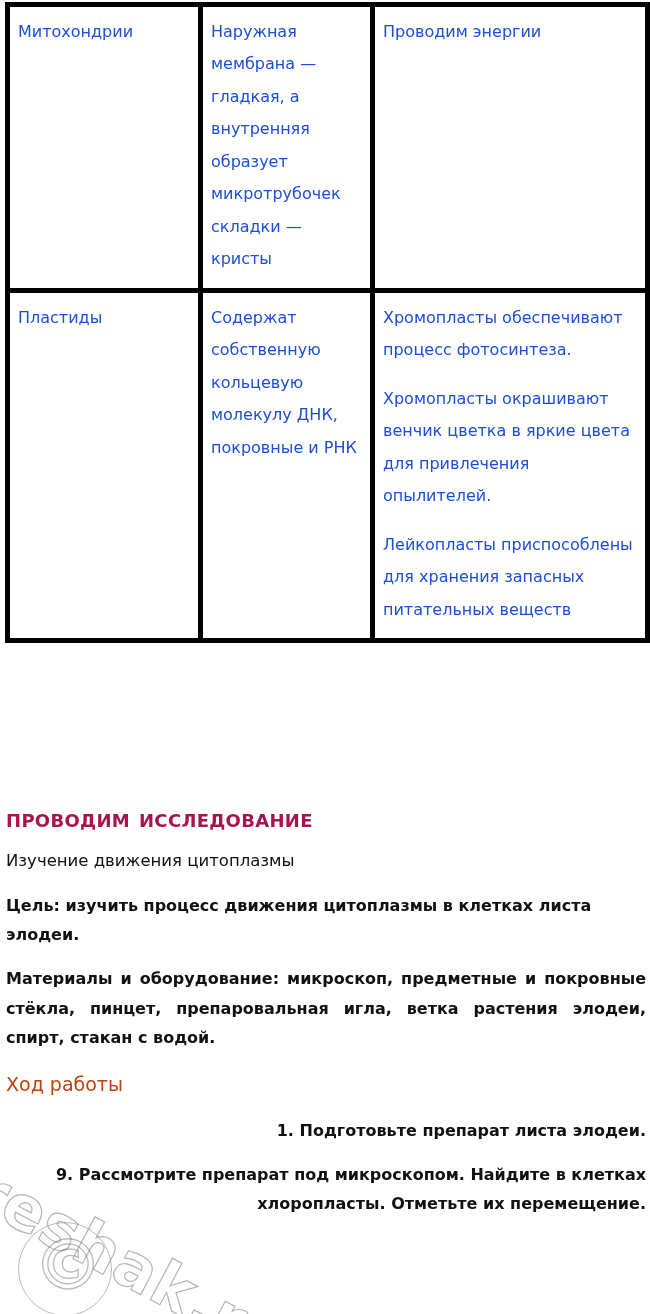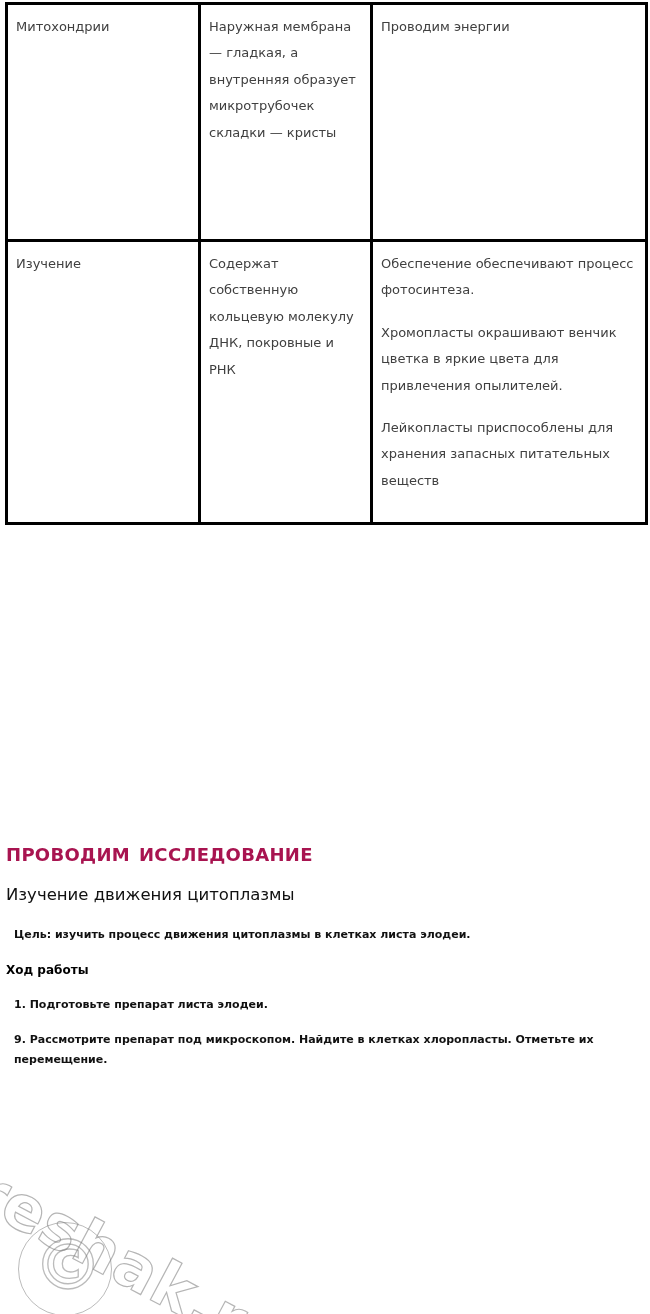--- a/index.html
+++ b/index.html
@@ -65,45 +65,45 @@
   .organelle-table {
     position: absolute;
     left: 5px;
     top: 2px;
     width: 640px;
     border-collapse: collapse;
     table-layout: fixed;
     z-index: 1;
   }
   .organelle-table td {
-    border: 3px solid #000000;
+    border: 5px solid #000000;
     vertical-align: top;
     padding: 9px 8px 12px 8px;
     font-family: "DejaVu Sans", sans-serif;
-    font-size: 13px;
+    font-size: 16px;
     line-height: 2.03;
-    color: #404040;
+    color: #1d4ed8;
     font-weight: 400;
   }
   .col-name   { width: 193px; }
   .col-struct { width: 172px; }
   .col-func   { width: 275px; }
 
   .cell-block { display: block; }
   .cell-block + .cell-block { margin-top: 16px; }
 
   .r1 td { height: 213px; }
   .r2 td { height: 259px; }
   .r3 td { height: 313px; }
 
   
   .research {
     position: absolute;
     left: 6px;
-    top: 840px;
+    top: 806px;
     width: 640px;
     z-index: 2;
   }
   .research-title {
     font-family: "DejaVu Sans", sans-serif;
     font-size: 25px;
     font-weight: 700;
     color: #a81450;
     letter-spacing: 0.3px;
     margin: 0 0 20px 0;
@@ -117,37 +117,37 @@
   .research-subtitle {
     font-family: "DejaVu Sans", sans-serif;
     font-size: 16.5px;
     font-weight: 400;
     color: #111111;
     margin: 0 0 20px 0;
     line-height: 1.2;
   }
   .para {
     font-family: "DejaVu Sans", sans-serif;
-    font-size: 11px;
+    font-size: 16px;
     font-weight: 700;
     color: #111111;
     line-height: 1.85;
-    margin: 0 0 14px 8px;
+    margin: 0 0 14px 0;
     text-align: justify;
   }
   .para.no-justify { text-align: left; }
   .heading-run {
     font-family: "DejaVu Sans", sans-serif;
-    font-size: 12px;
-    font-weight: 700;
-    color: #000000;
+    font-size: 19px;
+    font-weight: 400;
+    color: #c2410c;
     line-height: 1.85;
     margin: 0 0 14px 0;
   }
-  .steps .para { margin-bottom: 14px; }
+  .steps .para { margin-bottom: 14px; text-align: right; }
 </style>
 </head>
 <body>
 
 <div class="watermark-layer">
   <div class="wm-text">reshak.ru</div>
   <div class="wm-circle"></div>
   <div class="wm-c">©</div>
 </div>
 
@@ -159,33 +159,34 @@
   </colgroup>
   <tbody>
     <tr class="r1">
       <td>Митохондрии</td>
       <td>Наружная мембрана — гладкая, а внутренняя образует микротрубочек складки — кристы</td>
       <td>
         <span class="cell-block">Проводим энергии</span>
       </td>
     </tr>
     <tr class="r2">
-      <td>Изучение</td>
+      <td>Пластиды</td>
       <td>Содержат собственную кольцевую молекулу ДНК, покровные и РНК</td>
       <td>
-        <span class="cell-block">Обеспечение обеспечивают процесс фотосинтеза.</span>
+        <span class="cell-block">Хромопласты обеспечивают процесс фотосинтеза.</span>
         <span class="cell-block">Хромопласты окрашивают венчик цветка в яркие цвета для привлечения опылителей.</span>
         <span class="cell-block">Лейкопласты приспособлены для хранения запасных питательных веществ</span>
       </td>
     </tr>
   </tbody>
 </table>
 
 <div class="research">
   <div class="research-title">Проводим исследование</div>
   <div class="research-subtitle">Изучение движения цитоплазмы</div>
   <div class="para no-justify">Цель: изучить процесс движения цитоплазмы в клетках листа элодеи.</div>
+  <div class="para">Материалы и оборудование: микроскоп, предметные и покровные стёкла, пинцет, препаровальная игла, ветка растения элодеи, спирт, стакан с водой.</div>
   <div class="heading-run">Ход работы</div>
   <div class="steps">
     <div class="para no-justify">1. Подготовьте препарат листа элодеи.</div>
     <div class="para no-justify">9. Рассмотрите препарат под микроскопом. Найдите в клетках хлоропласты. Отметьте их перемещение.</div>
   </div>
 </div>
 
 </body></html>

